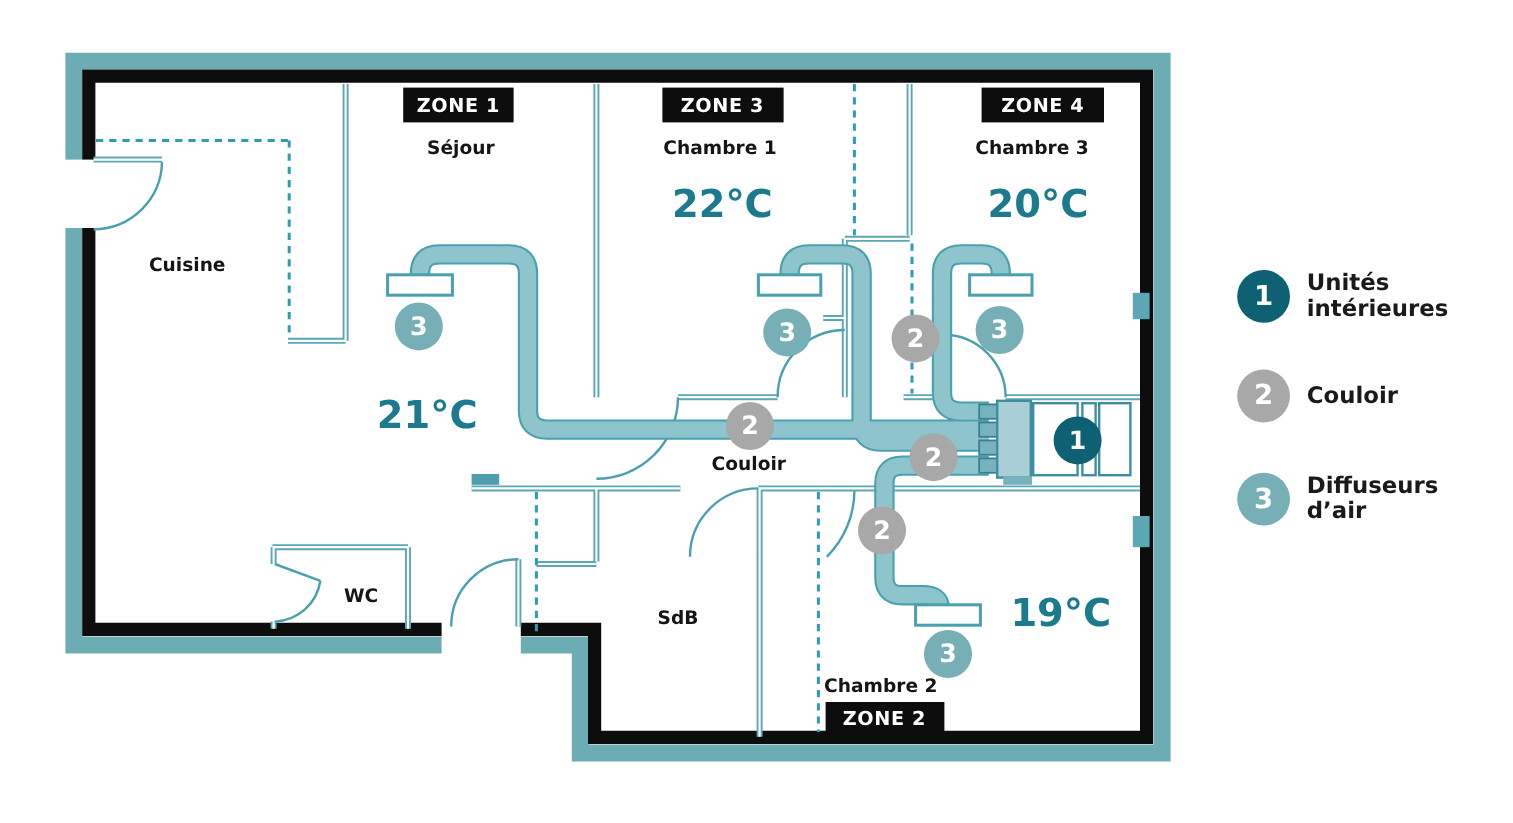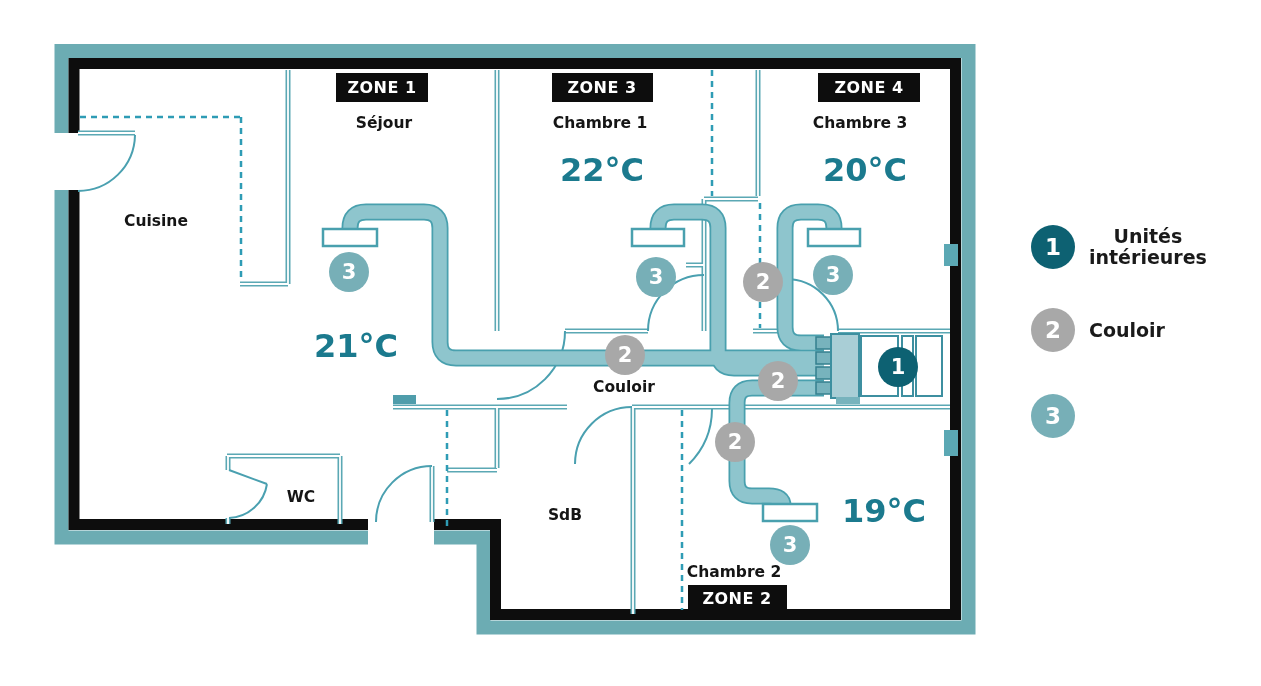--- a/index.html
+++ b/index.html
@@ -41,21 +41,21 @@
   .li-2{left:1031px;top:308px;}
   .li-3{left:1031px;top:394px;}
   .legend-badge{
     width:44px;height:44px;border-radius:50%;flex:0 0 44px;
     display:flex;align-items:center;justify-content:center;
     color:#fff;font-weight:700;font-size:23px;
   }
   .lb-1{background:#0d6172;}
   .lb-2{background:#a8a8a8;}
   .lb-3{background:#77afb7;}
-  .legend-label{font-weight:700;font-size:19px;line-height:21px;color:#1a1a1a;white-space:nowrap;text-align:center;}
+  .legend-label{font-weight:700;font-size:19px;line-height:21px;color:#1a1a1a;white-space:nowrap;}
 </style>
 </head>
 <body>
 
 <div class="stage">
 
 <svg width="1261" height="686" viewBox="0 0 1261 686">
   <defs>
     <path id="thinwalls" d="
       M 288 70 V 284 M 288 284 H 240
@@ -226,16 +226,20 @@
       <span>2</span>
     </div>
     <div class="legend-label">
       <div>Couloir</div>
     </div>
   </div>
   <div class="legend-item li-3">
     <div class="legend-badge lb-3">
       <span>3</span>
     </div>
+    <div class="legend-label">
+      <div>Diffuseurs</div>
+      <div>d’air</div>
+    </div>
   </div>
 </div>
 
 </div>
 
 </body></html>

